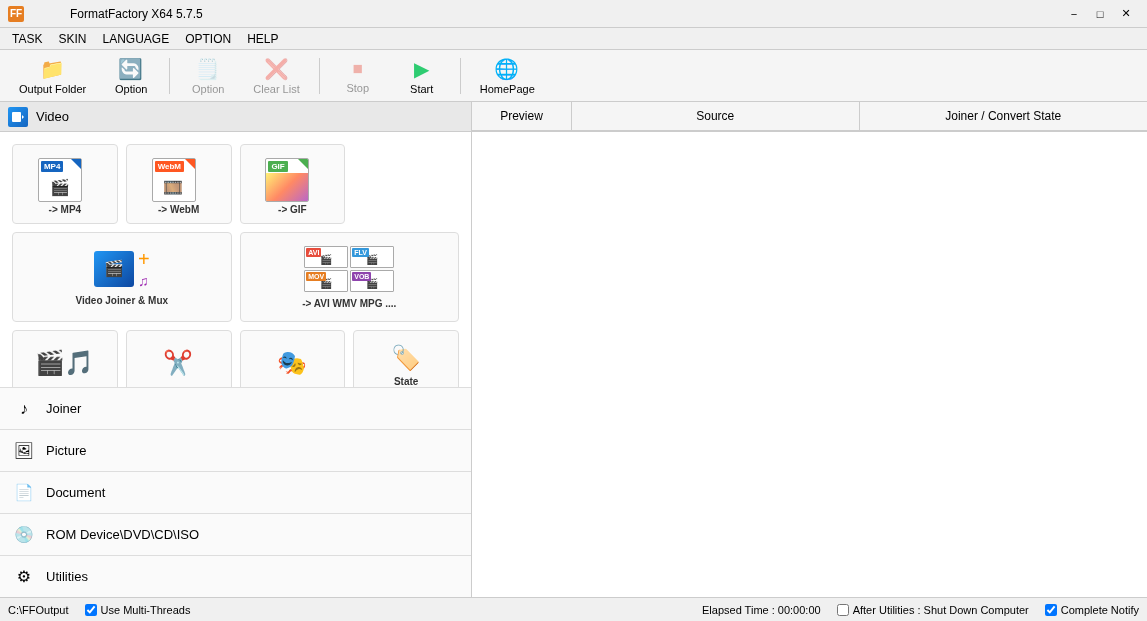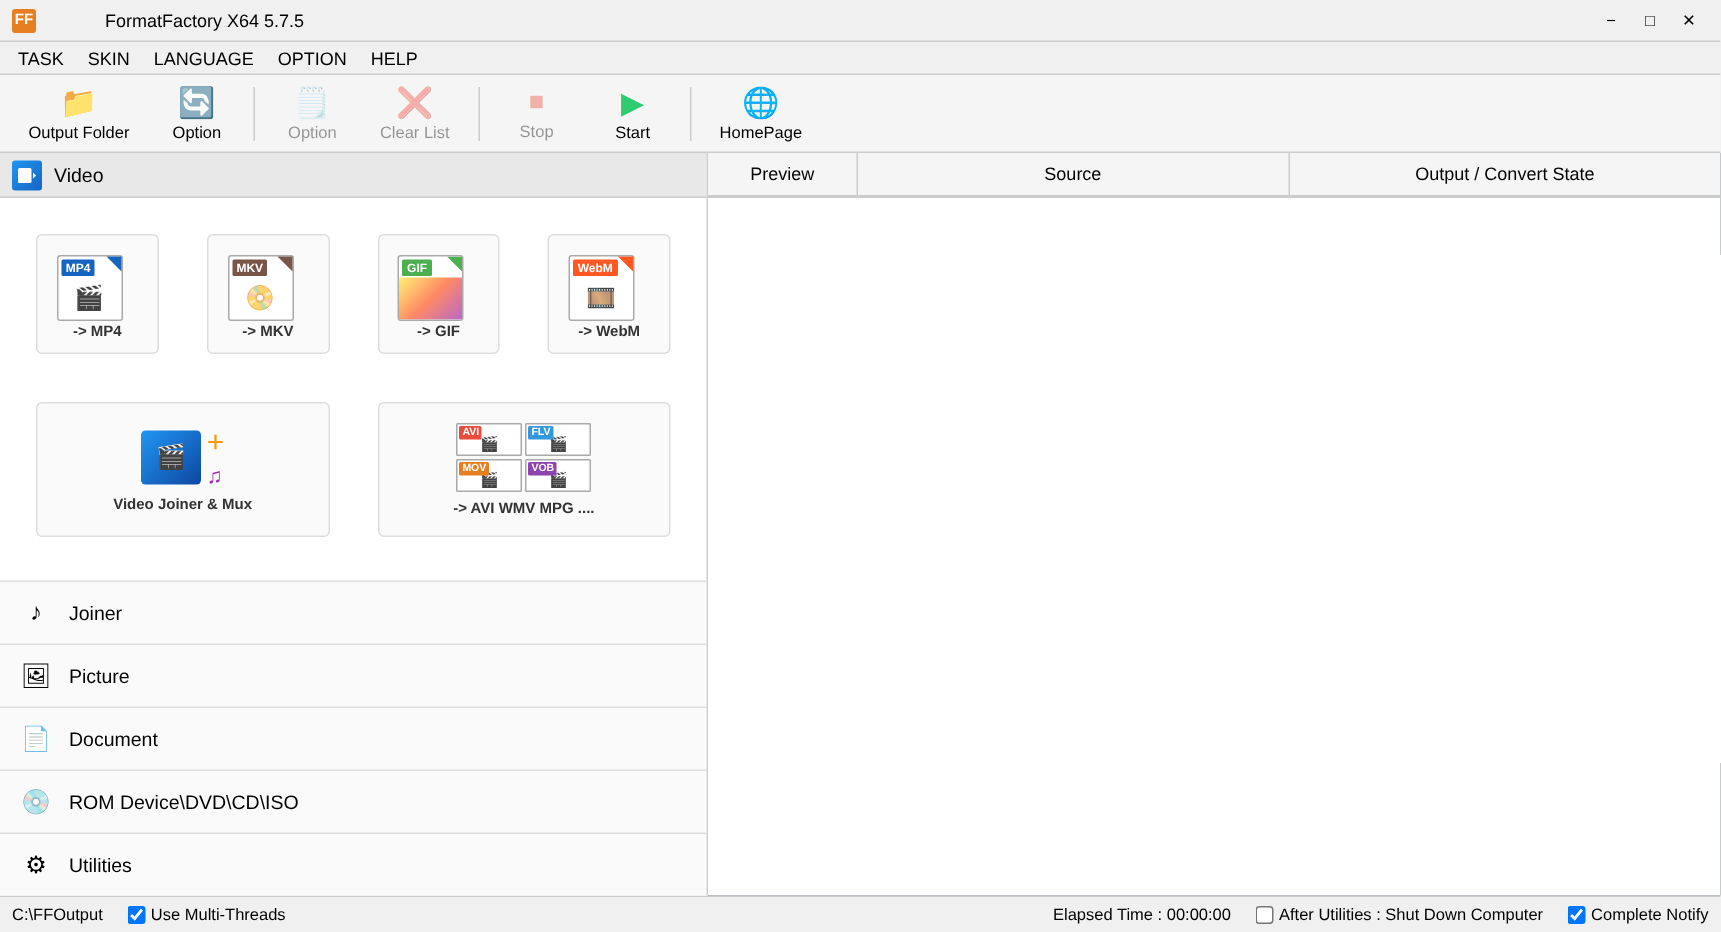--- a/index.html
+++ b/index.html
@@ -119,21 +119,21 @@
       padding: 8px;
     }
 
     .format-item {
       display: flex;
       flex-direction: column;
       align-items: center;
       justify-content: center;
       padding: 8px 4px;
       border: 1px solid #ddd;
-      margin: 16px;
+      margin: 4px;
       cursor: pointer;
       border-radius: 4px;
       min-height: 80px;
       background: #fafafa;
     }
 
     .large-format-item {
       grid-column: span 2;
     }
 
@@ -301,59 +301,47 @@
               <div style="position:absolute;top:0;left:0;width:44px;height:44px;border:1.5px solid #aaa;border-radius:2px;background:white;">
                 <div style="position:absolute;top:0;right:0;width:0;height:0;border-style:solid;border-width:0 10px 10px 0;border-color:transparent #1565C0 transparent transparent;"></div>
                 <div style="position:absolute;top:2px;left:2px;background:#1565C0;color:white;font-size:8px;font-weight:bold;padding:1px 3px;border-radius:1px;">MP4</div>
                 <div style="position:absolute;bottom:4px;left:50%;transform:translateX(-50%);font-size:16px;">🎬</div>
               </div>
             </div>
           </div>
           <span class="arrow-label">-&gt; MP4</span>
         </div>
 
+
         <div class="format-item">
           <div class="thumb-container">
             <div style="position:relative; width:54px; height:46px;">
               <div style="position:absolute;top:0;left:0;width:44px;height:44px;border:1.5px solid #aaa;border-radius:2px;background:white;">
-                <div style="position:absolute;top:0;right:0;width:0;height:0;border-style:solid;border-width:0 10px 10px 0;border-color:transparent #795548 transparent transparent;"></div>
-                <div style="position:absolute;top:2px;left:2px;background:#795548;color:white;font-size:8px;font-weight:bold;padding:1px 3px;border-radius:1px;">MKV</div>
-                <div style="position:absolute;bottom:4px;left:50%;transform:translateX(-50%);font-size:16px;">📀</div>
+                <div style="position:absolute;top:0;right:0;width:0;height:0;border-style:solid;border-width:0 10px 10px 0;border-color:transparent #FF5722 transparent transparent;"></div>
+                <div style="position:absolute;top:2px;left:2px;background:#FF5722;color:white;font-size:8px;font-weight:bold;padding:1px 3px;border-radius:1px;">WebM</div>
+                <div style="position:absolute;bottom:4px;left:50%;transform:translateX(-50%);font-size:16px;">🎞️</div>
               </div>
             </div>
           </div>
-          <span class="arrow-label">-&gt; MKV</span>
+          <span class="arrow-label">-&gt; WebM</span>
         </div>
 
         <div class="format-item">
           <div class="thumb-container">
             <div style="position:relative; width:54px; height:46px;">
               <div style="position:absolute;top:0;left:0;width:44px;height:44px;border:1.5px solid #aaa;border-radius:2px;background:white;overflow:hidden;">
                 <div style="position:absolute;top:0;right:0;width:0;height:0;border-style:solid;border-width:0 10px 10px 0;border-color:transparent #4CAF50 transparent transparent;"></div>
                 <div style="position:absolute;top:2px;left:2px;background:#4CAF50;color:white;font-size:8px;font-weight:bold;padding:1px 3px;border-radius:1px;">GIF</div>
                 <div style="position:absolute;bottom:0;left:0;right:0;top:14px;background:linear-gradient(135deg,#ffeb3b,#ff5722,#9c27b0);opacity:0.7;"></div>
               </div>
             </div>
           </div>
           <span class="arrow-label">-&gt; GIF</span>
         </div>
 
-        <div class="format-item">
-          <div class="thumb-container">
-            <div style="position:relative; width:54px; height:46px;">
-              <div style="position:absolute;top:0;left:0;width:44px;height:44px;border:1.5px solid #aaa;border-radius:2px;background:white;">
-                <div style="position:absolute;top:0;right:0;width:0;height:0;border-style:solid;border-width:0 10px 10px 0;border-color:transparent #FF5722 transparent transparent;"></div>
-                <div style="position:absolute;top:2px;left:2px;background:#FF5722;color:white;font-size:8px;font-weight:bold;padding:1px 3px;border-radius:1px;">WebM</div>
-                <div style="position:absolute;bottom:4px;left:50%;transform:translateX(-50%);font-size:16px;">🎞️</div>
-              </div>
-            </div>
-          </div>
-          <span class="arrow-label">-&gt; WebM</span>
-        </div>
-
         <div class="format-item large-format-item" style="min-height:90px;">
           <div style="display:flex;align-items:center;justify-content:center;gap:4px;margin-bottom:6px;">
             <div style="width:40px;height:36px;background:linear-gradient(135deg,#2196F3,#0d47a1);border-radius:3px;display:flex;align-items:center;justify-content:center;color:white;font-size:16px;">🎬</div>
             <div style="display:flex;flex-direction:column;gap:2px;">
               <span style="font-size:20px;color:#ff9800;">+</span>
               <span style="font-size:14px;color:#9c27b0;">♫</span>
             </div>
           </div>
           <span class="arrow-label">Video Joiner &amp; Mux</span>
         </div>
@@ -418,21 +406,21 @@
       <div class="row-icon">⚙</div>
       <span class="row-label">Utilities</span>
     </div>
 
   </div>
 
   <div id="right-panel">
     <div id="table-header">
       <div class="table-col-header">Preview</div>
       <div class="table-col-header">Source</div>
-      <div class="table-col-header">Output / Convert State</div>
+      <div class="table-col-header">Joiner / Convert State</div>
     </div>
     <div id="table-body">
       
     </div>
   </div>
 
 </div>
 
 <div id="status-bar">
   <div class="status-item">

